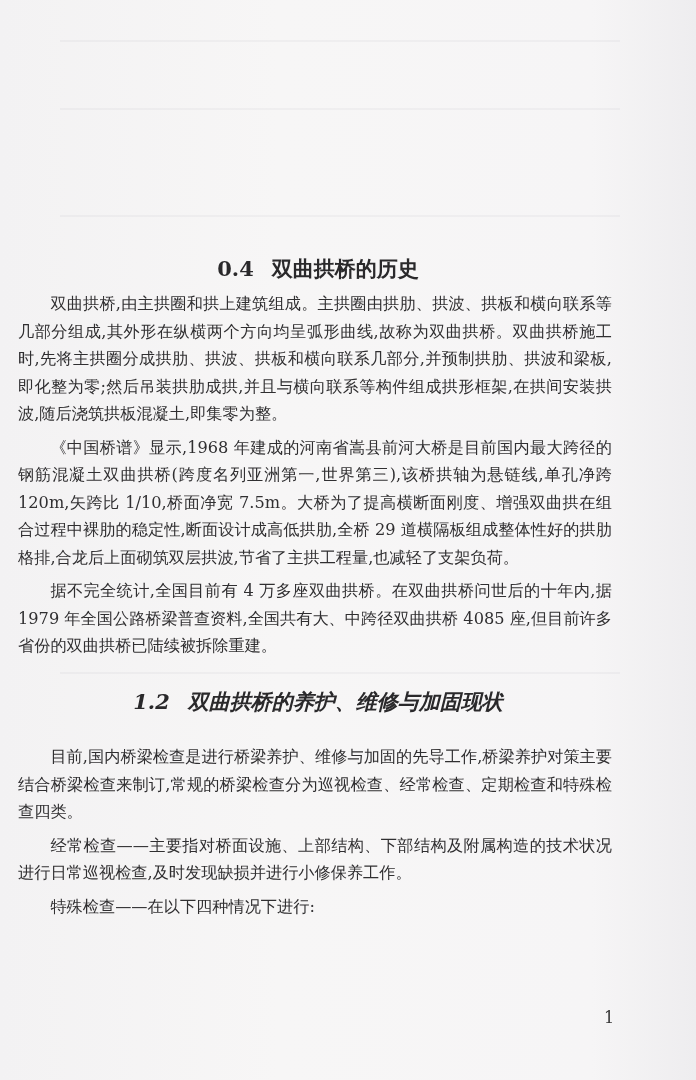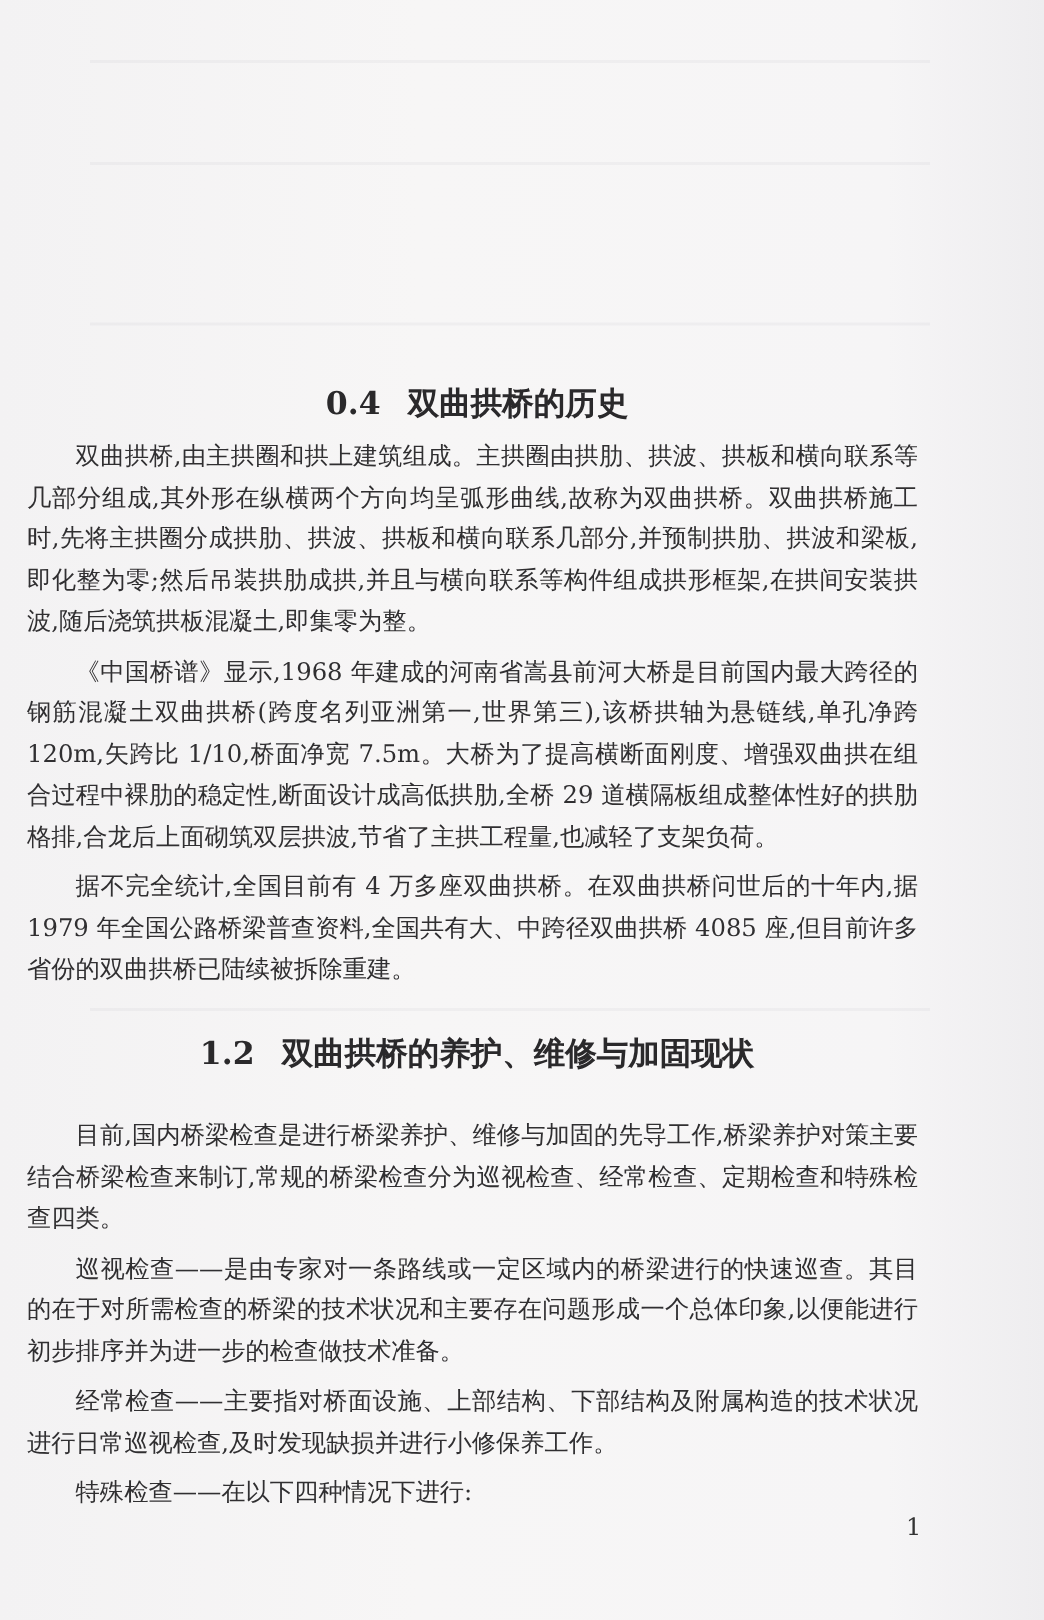--- a/index.html
+++ b/index.html
@@ -85,26 +85,25 @@
   <div class="section-heading" style="top:255px;">
     <span class="num">0.4</span><span>双曲拱桥的历史</span>
   </div>
 
   <div class="body-text" style="top:290px;">
     <p>双曲拱桥,由主拱圈和拱上建筑组成。主拱圈由拱肋、拱波、拱板和横向联系等几部分组成,其外形在纵横两个方向均呈弧形曲线,故称为双曲拱桥。双曲拱桥施工时,先将主拱圈分成拱肋、拱波、拱板和横向联系几部分,并预制拱肋、拱波和梁板,即化整为零;然后吊装拱肋成拱,并且与横向联系等构件组成拱形框架,在拱间安装拱波,随后浇筑拱板混凝土,即集零为整。</p>
     <p>《中国桥谱》显示,1968 年建成的河南省嵩县前河大桥是目前国内最大跨径的钢筋混凝土双曲拱桥(跨度名列亚洲第一,世界第三),该桥拱轴为悬链线,单孔净跨 120m,矢跨比 1/10,桥面净宽 7.5m。大桥为了提高横断面刚度、增强双曲拱在组合过程中裸肋的稳定性,断面设计成高低拱肋,全桥 29 道横隔板组成整体性好的拱肋格排,合龙后上面砌筑双层拱波,节省了主拱工程量,也减轻了支架负荷。</p>
     <p>据不完全统计,全国目前有 4 万多座双曲拱桥。在双曲拱桥问世后的十年内,据 1979 年全国公路桥梁普查资料,全国共有大、中跨径双曲拱桥 4085 座,但目前许多省份的双曲拱桥已陆续被拆除重建。</p>
   </div>
 
-  <div class="section-heading" style="top:688px;">
+  <div class="section-heading" style="top:688px;font-style:italic;">
     <span class="num">1.2</span><span>双曲拱桥的养护、维修与加固现状</span>
   </div>
 
   <div class="body-text" style="top:743px;">
     <p>目前,国内桥梁检查是进行桥梁养护、维修与加固的先导工作,桥梁养护对策主要结合桥梁检查来制订,常规的桥梁检查分为巡视检查、经常检查、定期检查和特殊检查四类。</p>
-    <p>巡视检查——是由专家对一条路线或一定区域内的桥梁进行的快速巡查。其目的在于对所需检查的桥梁的技术状况和主要存在问题形成一个总体印象,以便能进行初步排序并为进一步的检查做技术准备。</p>
     <p>经常检查——主要指对桥面设施、上部结构、下部结构及附属构造的技术状况进行日常巡视检查,及时发现缺损并进行小修保养工作。</p>
     <p>特殊检查——在以下四种情况下进行:</p>
   </div>
 
   <div class="page-number">1</div>
 
 </div>
 
 </body></html>

